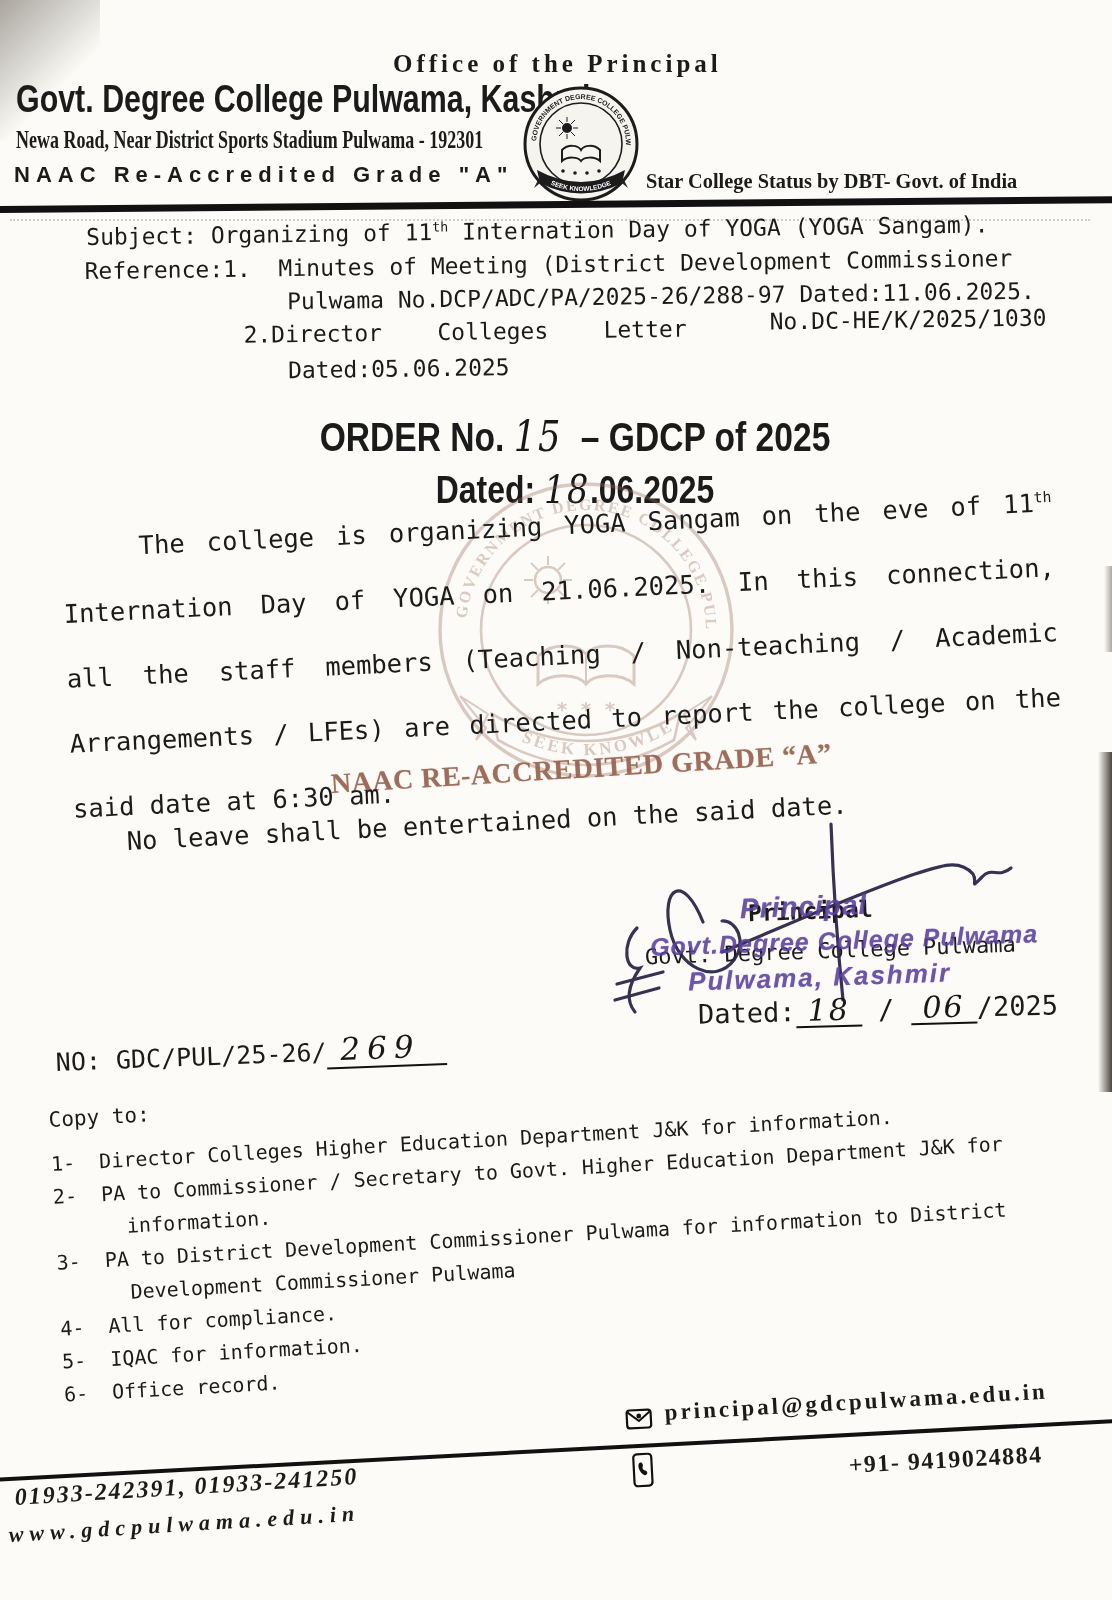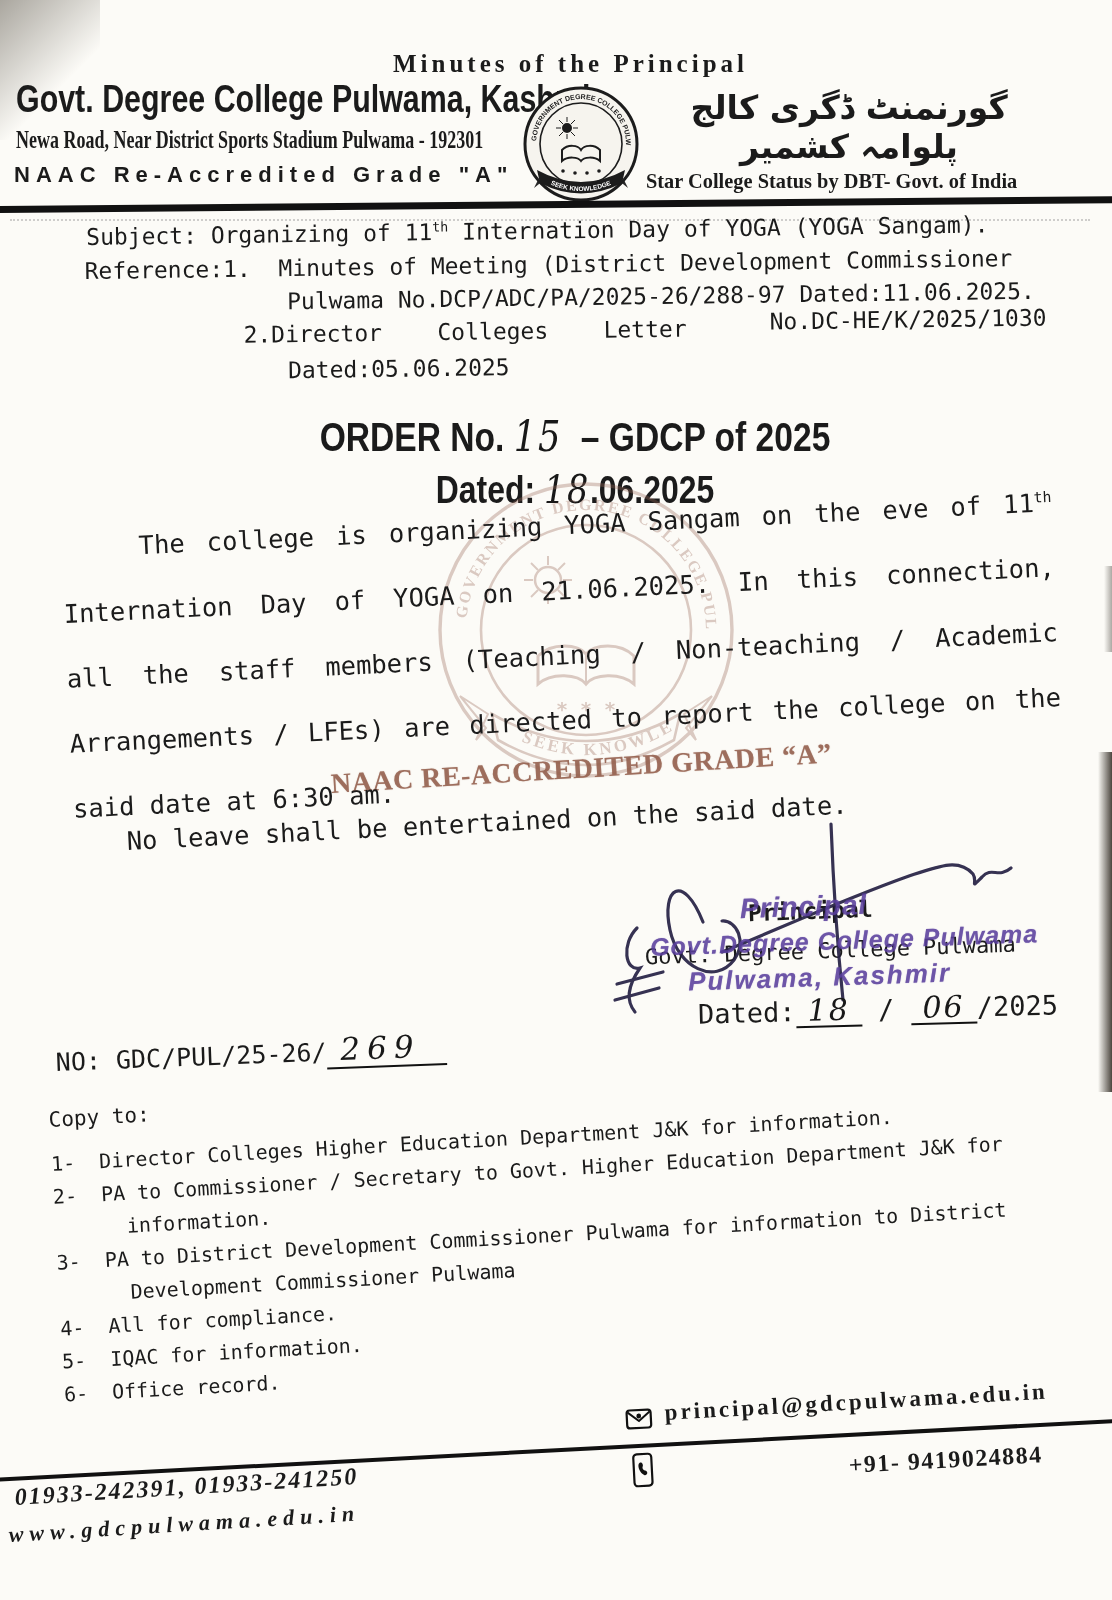--- a/index.html
+++ b/index.html
@@ -97,25 +97,24 @@
 </style>
 </head>
 <body>
 
 <div class="page">
 
   <div class="abs corner-smudge"></div>
   <div class="abs right-band"></div>
   <div class="abs right-band2"></div>
 
-  <div class="abs serif office-title">Minutes of the Principal</div>
+  <div class="abs serif office-title">Office of the Principal</div>
   <div class="abs sans college-name">Govt. Degree College Pulwama, Kashmir</div>
   <div class="abs serif college-addr">Newa Road, Near District Sports Stadium Pulwama - 192301</div>
   <div class="abs sans naac-line">NAAC Re-Accredited Grade "A"</div>
-  <div class="abs urdu-line">گورنمنٹ ڈگری کالج پلوامہ کشمیر</div>
   <div class="abs serif star-line">Star College Status by DBT- Govt. of India</div>
 
   <div class="abs" style="left:520px;top:84px;">
     <svg width="122" height="122" viewBox="0 0 122 122">
       <defs>
         <path id="hsTop" d="M 16,60 A 45,45 0 0 1 106,60"></path>
         <path id="hsBot" d="M 25,98 Q 61,116 97,98"></path>
       </defs>
       <polygon points="6,78 22,88 14,104 24,96" fill="#2a2a2a"></polygon>
       <polygon points="116,78 100,88 108,104 98,96" fill="#2a2a2a"></polygon>

